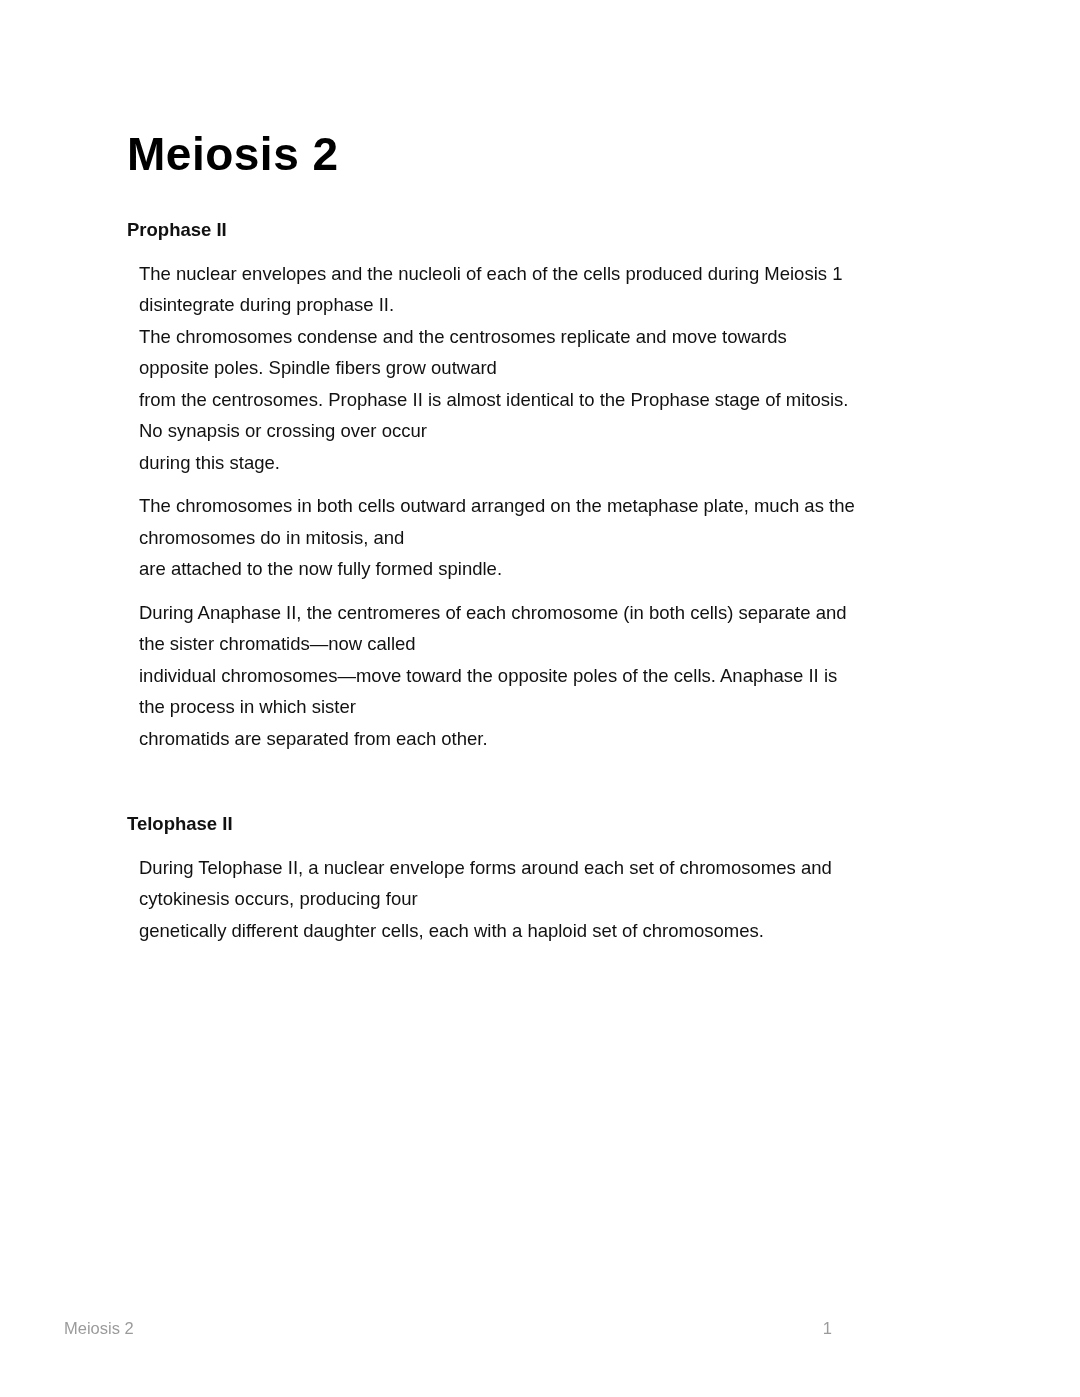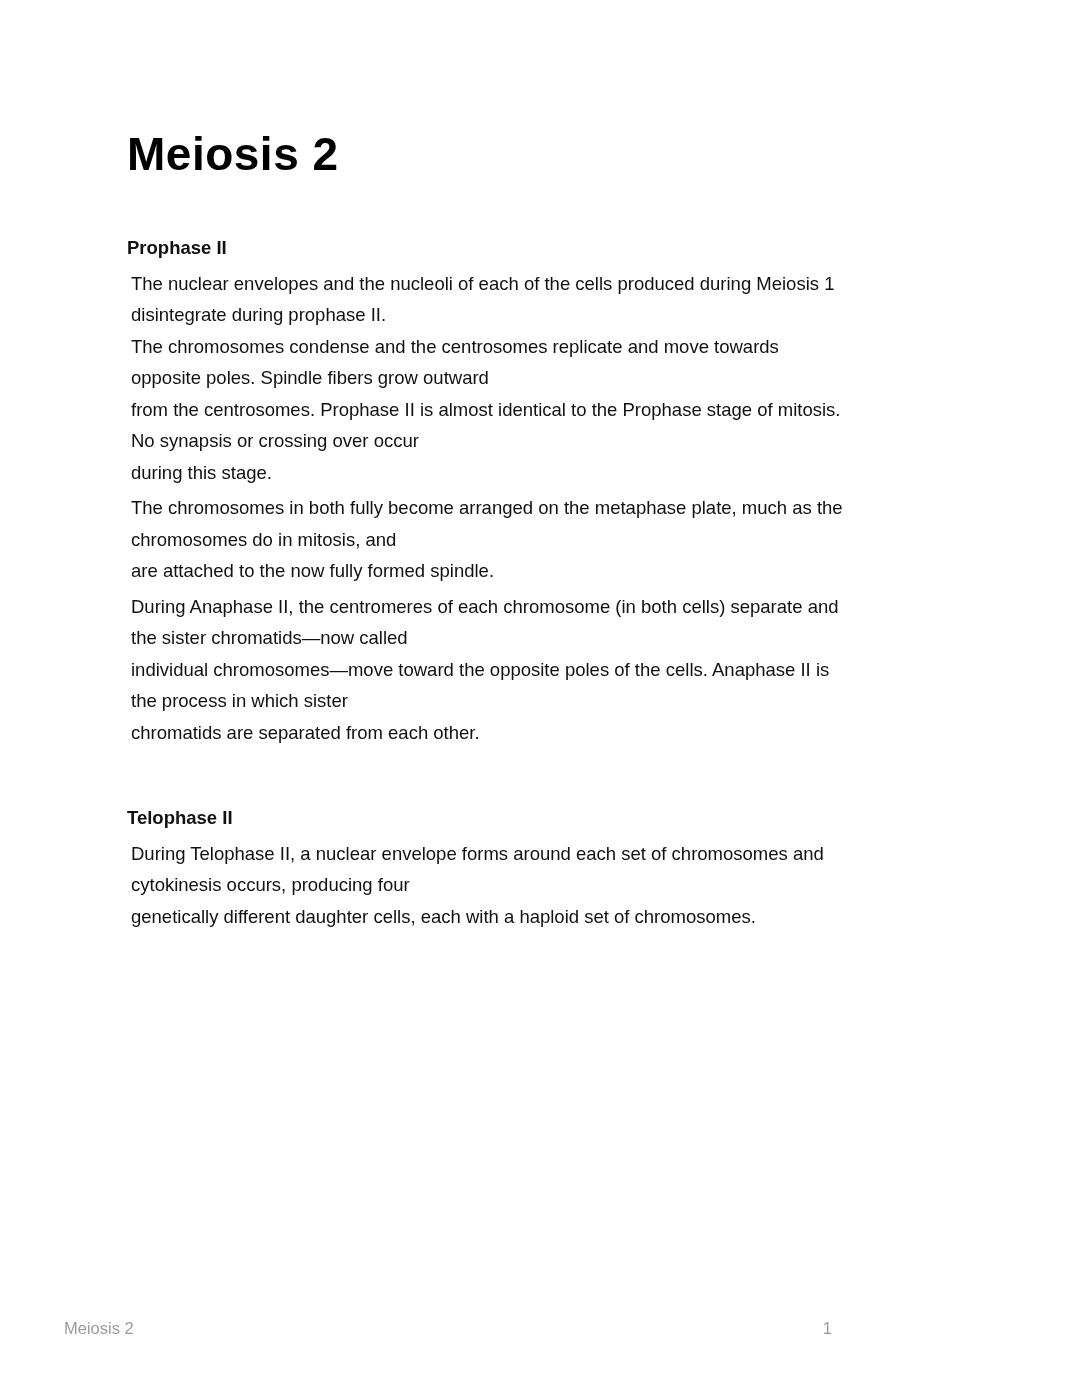--- a/index.html
+++ b/index.html
@@ -28,27 +28,27 @@
     letter-spacing: 0.5px;
   }
   .section h2 {
     font-size: 18.5px;
     font-weight: bold;
     line-height: 31.5px;
     color: #111111;
     margin: 54px 0 0 0;
   }
   .section:first-of-type h2 {
-    margin-top: 50px;
+    margin-top: 32px;
   }
   .section p {
     font-size: 18.5px;
     line-height: 31.5px;
     color: #111111;
-    margin: 4px;
+    margin: 12px;
     white-space: pre-line;
   }
   .footer {
     position: absolute;
     left: 0;
     right: 0;
     top: 1318px;
     padding: 0 64px;
     display: flex;
     justify-content: space-between;
@@ -71,21 +71,21 @@
       <p>The nuclear envelopes and the nucleoli of each of the cells produced during Meiosis 1
 disintegrate during prophase II.
 The chromosomes condense and the centrosomes replicate and move towards
 opposite poles. Spindle fibers grow outward
 from the centrosomes. Prophase II is almost identical to the Prophase stage of mitosis.
 No synapsis or crossing over occur
 during this stage.</p>
     </div>
 
     <div class="section">
-      <p>The chromosomes in both fully become arranged on the metaphase plate, much as the
+      <p>The chromosomes in both cells outward arranged on the metaphase plate, much as the
 chromosomes do in mitosis, and
 are attached to the now fully formed spindle.</p>
     </div>
 
     <div class="section">
       <p>During Anaphase II, the centromeres of each chromosome (in both cells) separate and
 the sister chromatids—now called
 individual chromosomes—move toward the opposite poles of the cells. Anaphase II is
 the process in which sister
 chromatids are separated from each other.</p>

